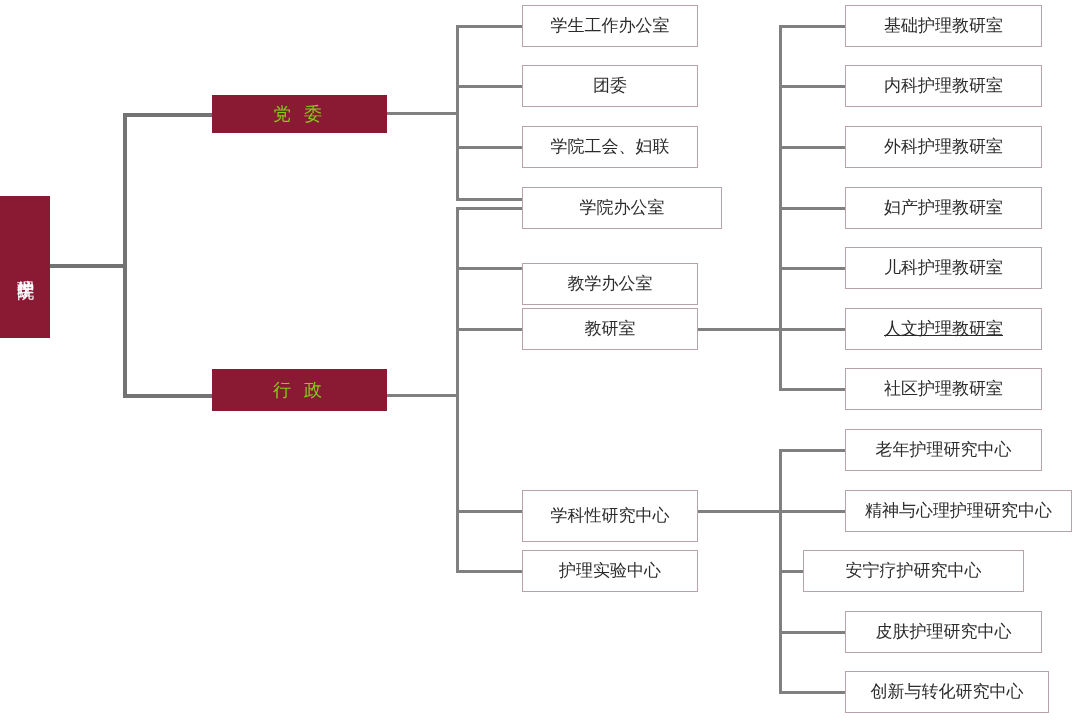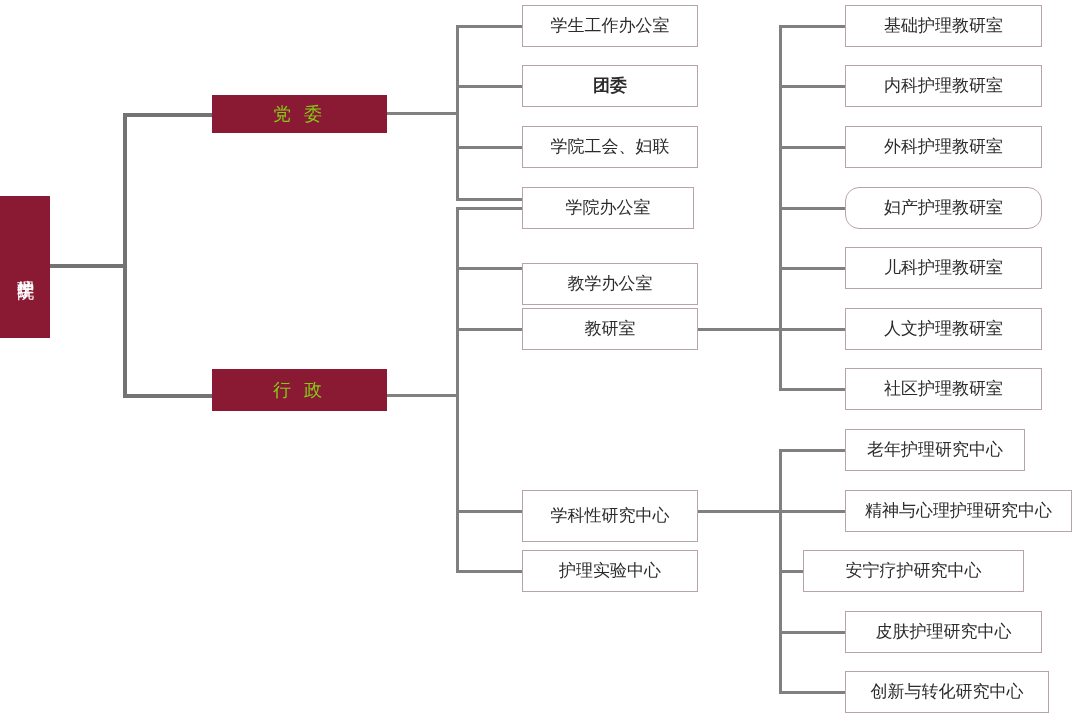--- a/index.html
+++ b/index.html
@@ -75,24 +75,24 @@
 
   <div class="conn" style="left:387px;top:394px;width:72px;height:3px;"></div>
   <div class="conn" style="left:456px;top:207px;width:3px;height:364px;"></div>
   <div class="conn" style="left:456px;top:207px;width:66px;height:3px;"></div>
   <div class="conn" style="left:456px;top:267px;width:66px;height:3px;"></div>
   <div class="conn" style="left:456px;top:328px;width:66px;height:3px;"></div>
   <div class="conn" style="left:456px;top:510px;width:66px;height:3px;"></div>
   <div class="conn" style="left:456px;top:570px;width:66px;height:3px;"></div>
 
   <div class="node plain" style="left:522px;top:5px;width:176px;height:42px;">学生工作办公室</div>
-  <div class="node plain" style="left:522px;top:65px;width:176px;height:42px;font-weight:bold;">团委</div>
+  <div class="node plain" style="left:522px;top:65px;width:176px;height:42px;">团委</div>
   <div class="node plain" style="left:522px;top:126px;width:176px;height:42px;">学院工会、妇联</div>
 
-  <div class="node plain" style="left:522px;top:187px;width:172px;height:42px;">学院办公室</div>
+  <div class="node plain" style="left:522px;top:187px;width:200px;height:42px;">学院办公室</div>
   <div class="node plain" style="left:522px;top:247px;width:176px;height:42px;margin-top:16px;">教学办公室</div>
   <div class="node plain" style="left:522px;top:308px;width:176px;height:42px;">教研室</div>
   <div class="node plain" style="left:522px;top:490px;width:176px;height:52px;">学科性研究中心</div>
   <div class="node plain" style="left:522px;top:550px;width:176px;height:42px;">护理实验中心</div>
 
   <div class="conn" style="left:698px;top:328px;width:84px;height:3px;"></div>
   <div class="conn" style="left:779px;top:25px;width:3px;height:366px;"></div>
   <div class="conn" style="left:779px;top:25px;width:66px;height:3px;"></div>
   <div class="conn" style="left:779px;top:85px;width:66px;height:3px;"></div>
   <div class="conn" style="left:779px;top:146px;width:66px;height:3px;"></div>
@@ -105,24 +105,24 @@
   <div class="conn" style="left:779px;top:449px;width:3px;height:244px;"></div>
   <div class="conn" style="left:779px;top:449px;width:66px;height:3px;"></div>
   <div class="conn" style="left:779px;top:510px;width:66px;height:3px;"></div>
   <div class="conn" style="left:779px;top:570px;width:66px;height:3px;"></div>
   <div class="conn" style="left:779px;top:631px;width:66px;height:3px;"></div>
   <div class="conn" style="left:779px;top:691px;width:66px;height:3px;"></div>
 
   <div class="node plain" style="left:845px;top:5px;width:197px;height:42px;">基础护理教研室</div>
   <div class="node plain" style="left:845px;top:65px;width:197px;height:42px;">内科护理教研室</div>
   <div class="node plain" style="left:845px;top:126px;width:197px;height:42px;">外科护理教研室</div>
-  <div class="node plain" style="left:845px;top:187px;width:197px;height:42px;border-radius:14px;">妇产护理教研室</div>
+  <div class="node plain" style="left:845px;top:187px;width:197px;height:42px;">妇产护理教研室</div>
   <div class="node plain" style="left:845px;top:247px;width:197px;height:42px;">儿科护理教研室</div>
-  <div class="node plain" style="left:845px;top:308px;width:197px;height:42px;">人文护理教研室</div>
+  <div class="node plain" style="left:845px;top:308px;width:197px;height:42px;text-decoration:underline;">人文护理教研室</div>
   <div class="node plain" style="left:845px;top:368px;width:197px;height:42px;">社区护理教研室</div>
 
-  <div class="node plain" style="left:845px;top:429px;width:180px;height:42px;text-align:center;">老年护理研究中心</div>
+  <div class="node plain" style="left:845px;top:429px;width:197px;height:42px;text-align:center;">老年护理研究中心</div>
   <div class="node plain" style="left:845px;top:490px;width:227px;height:42px;">精神与心理护理研究中心</div>
   <div class="node plain" style="left:803px;top:550px;width:221px;height:42px;">安宁疗护研究中心</div>
   <div class="node plain" style="left:845px;top:611px;width:197px;height:42px;">皮肤护理研究中心</div>
   <div class="node plain" style="left:845px;top:671px;width:204px;height:42px;">创新与转化研究中心</div>
 
 </div>
 
 </body></html>

